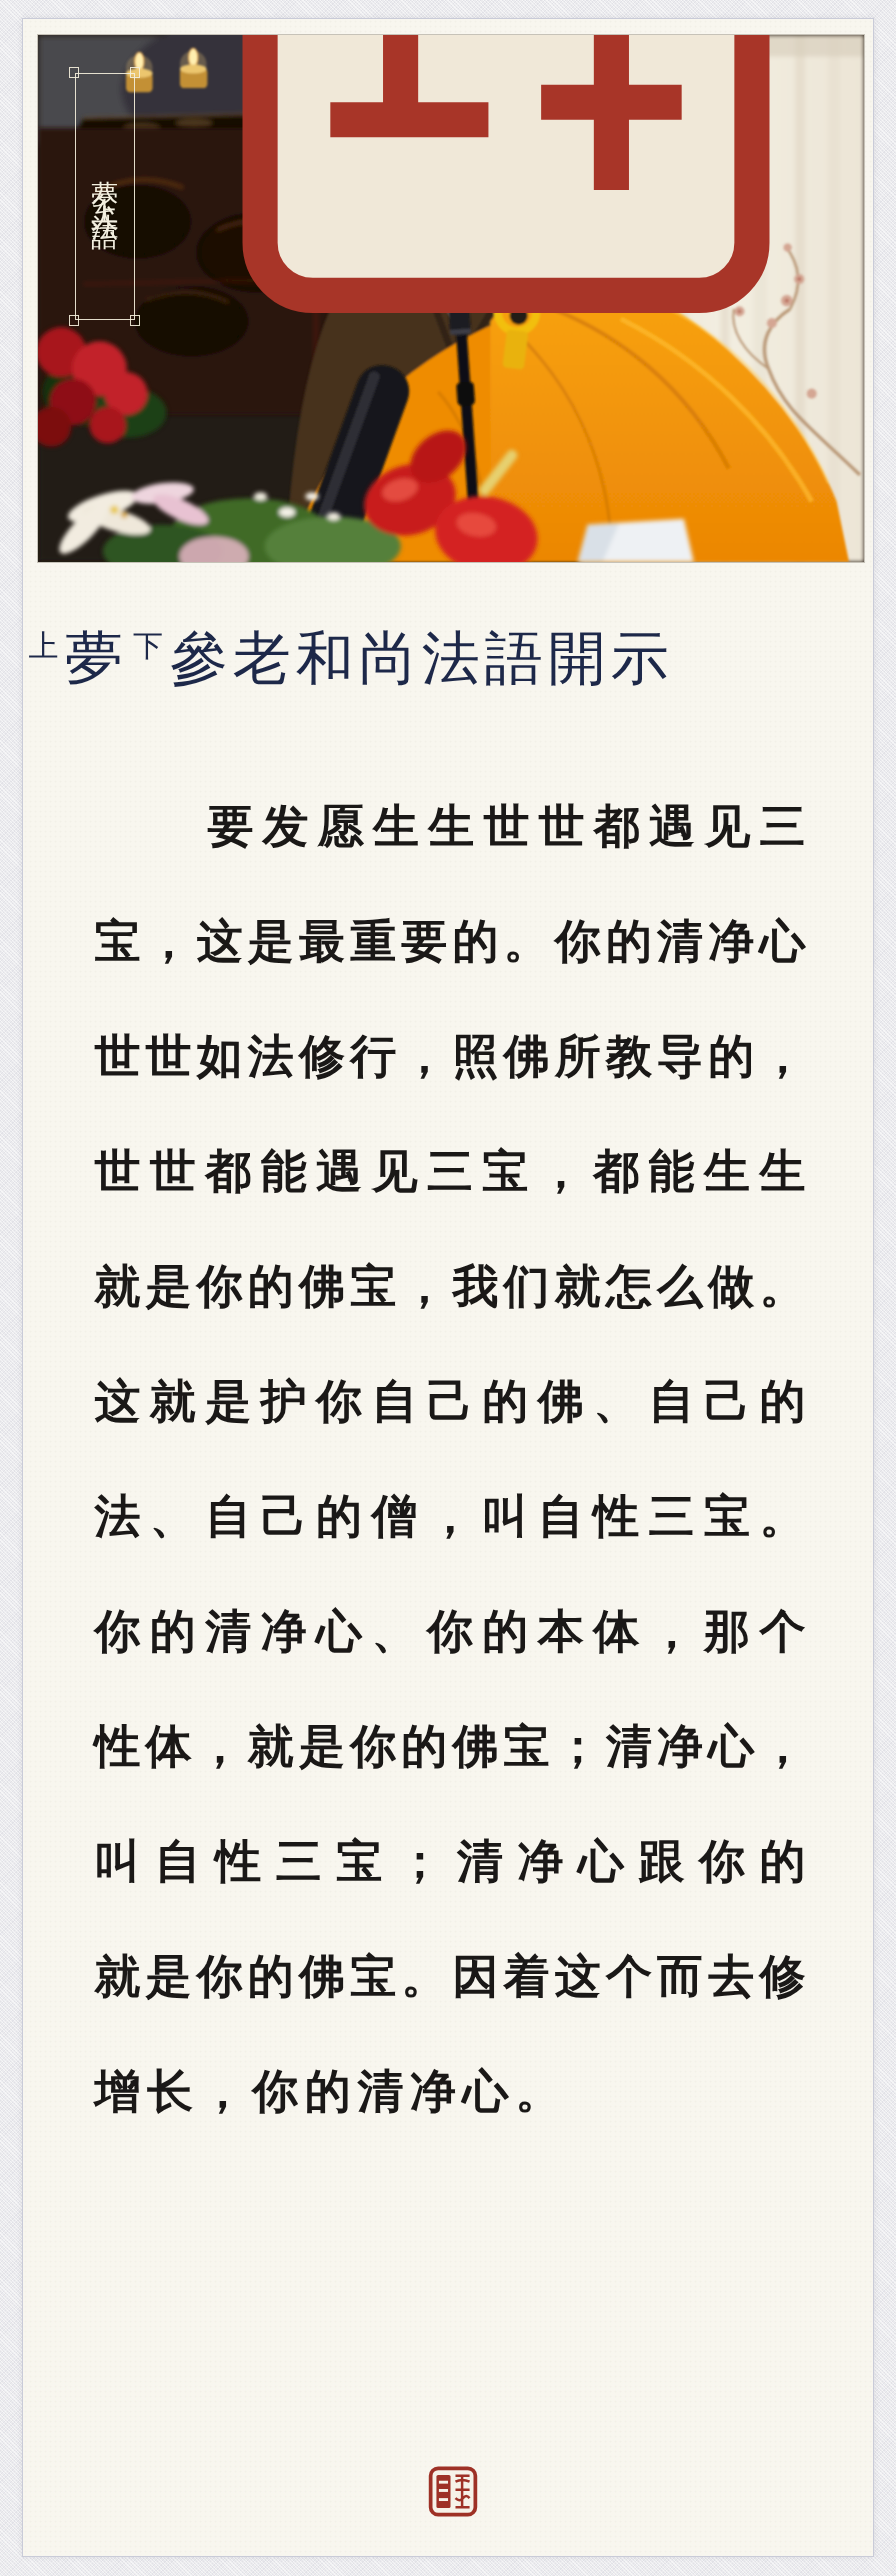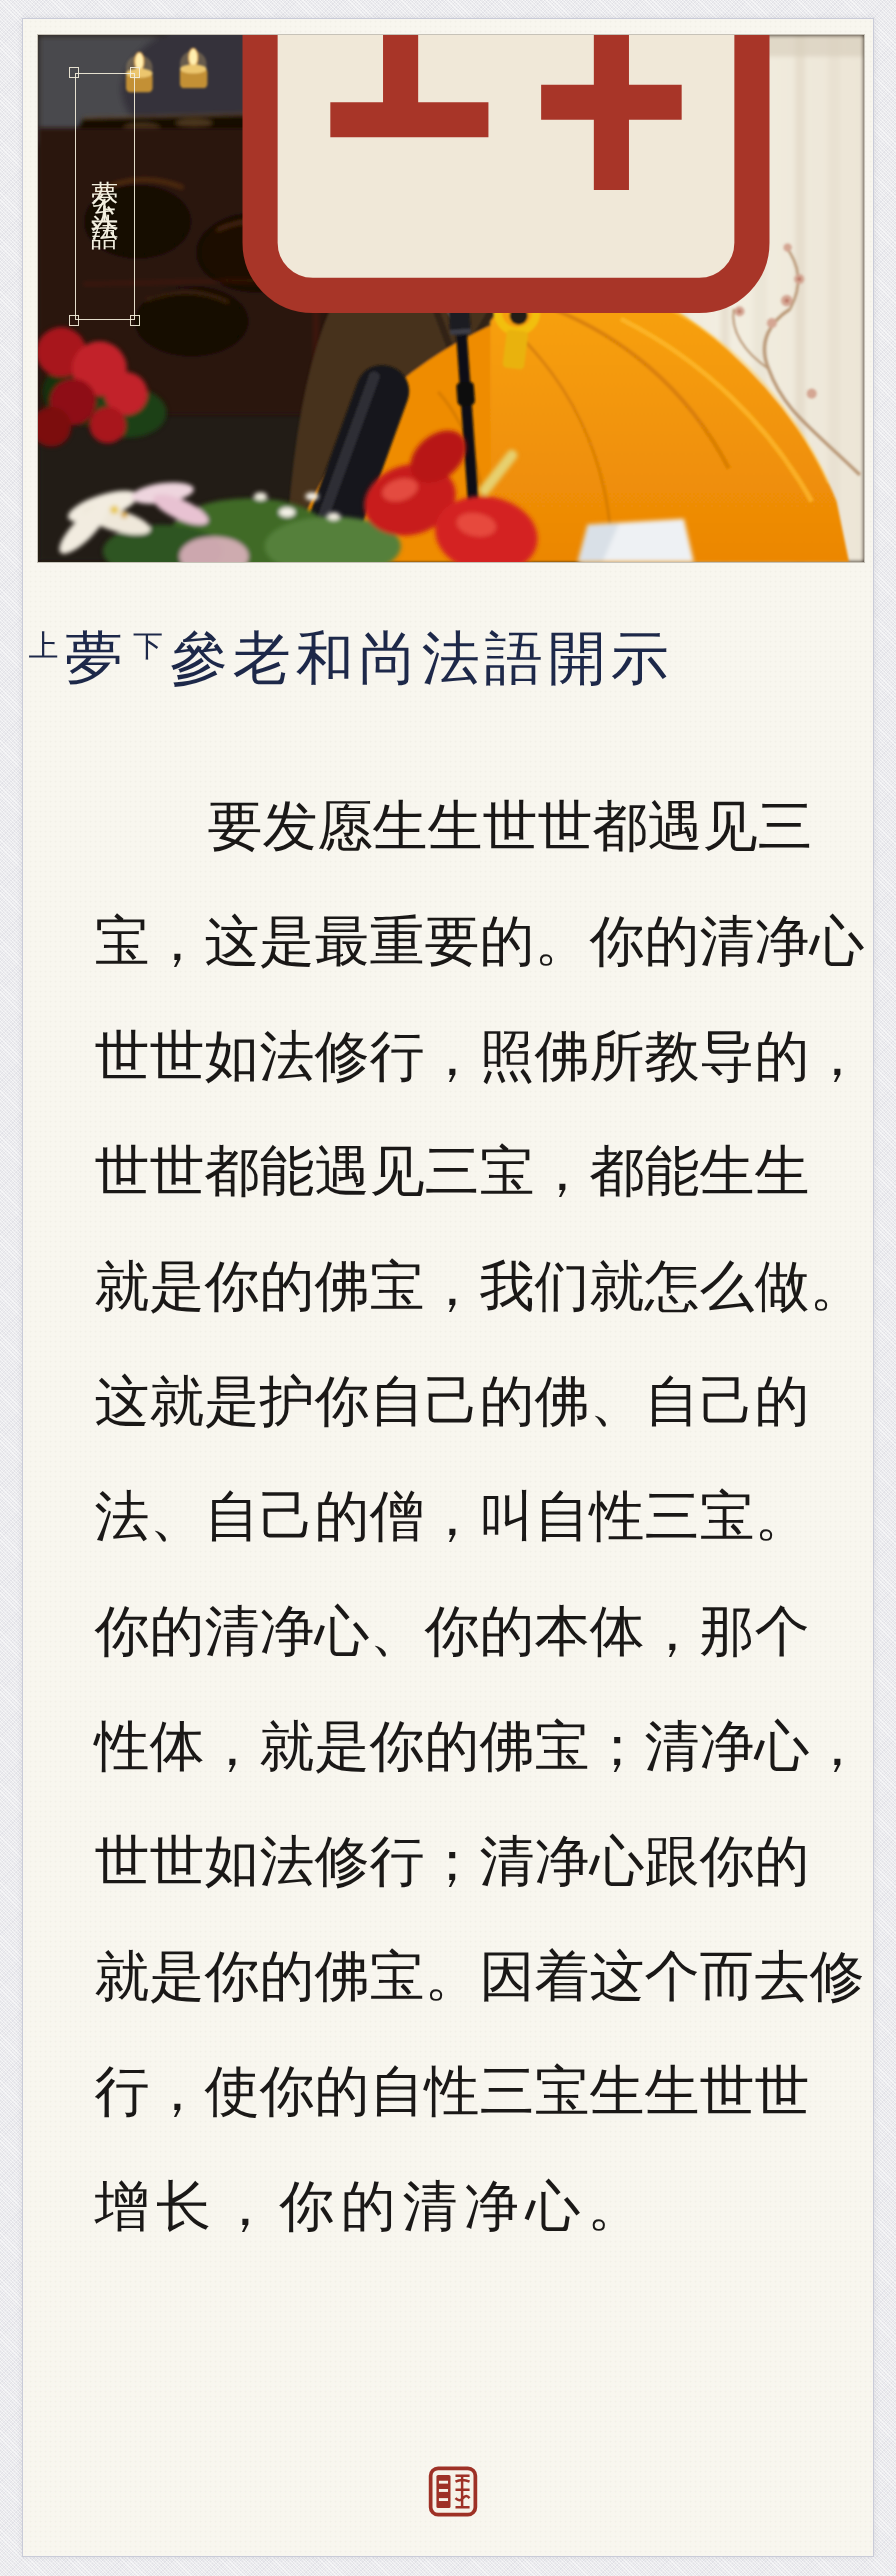--- a/index.html
+++ b/index.html
@@ -52,21 +52,21 @@
   
   .title{
     position:absolute;left:0;top:594px;width:100%;height:100px;line-height:65px;
     text-align:left;color:#1d2849;font-weight:400;white-space:nowrap;
   }
   .title .main{font-size:58px;letter-spacing:5px;}
   .title .sup{font-size:30px;vertical-align:21.6px;letter-spacing:1.7px;padding:0 5px;}
   
   .body-text{position:absolute;left:71px;top:750px;width:711px;}
   .bline{
-    height:115px;line-height:115px;font-size:55px;color:#1a1817;font-weight:400;
+    height:115px;line-height:115px;font-size:46px;color:#1a1817;font-weight:700;
     text-align:justify;text-align-last:justify;white-space:nowrap;
   }
   .bline.first{text-indent:113px;}
   .bline.last{text-align-last:left;letter-spacing:6.6px;}
   
   .master-seal{position:absolute;left:405px;top:2446px;width:50px;height:53px;}
 </style>
 </head>
 <body>
 
@@ -286,23 +286,22 @@
   <div class="body-text">
     <div class="bline first">要发愿生生世世都遇见三</div>
     <div class="bline">宝，这是最重要的。你的清净心</div>
     <div class="bline">世世如法修行，照佛所教导的，</div>
     <div class="bline">世世都能遇见三宝，都能生生</div>
     <div class="bline">就是你的佛宝，我们就怎么做。</div>
     <div class="bline">这就是护你自己的佛、自己的</div>
     <div class="bline">法、自己的僧，叫自性三宝。</div>
     <div class="bline">你的清净心、你的本体，那个</div>
     <div class="bline">性体，就是你的佛宝；清净心，</div>
-    <div class="bline">世世如法修行；清净心跟你的</div>
+    <div class="bline">叫自性三宝；清净心跟你的</div>
     <div class="bline">就是你的佛宝。因着这个而去修</div>
-    <div class="bline">行，使你的自性三宝生生世世</div>
     <div class="bline last">增长，你的清净心。</div>
   </div>
 
   <svg class="master-seal" viewBox="0 0 60 64">
     <rect x="3" y="4" width="54" height="56" rx="9" fill="#f6f2e8"></rect>
     <rect x="3" y="4" width="54" height="56" rx="9" fill="none" stroke="#9e3126" stroke-width="4.5"></rect>
     <rect x="10" y="12" width="17" height="40" rx="2" fill="#9e3126"></rect>
     <rect x="13" y="19" width="11" height="3.5" fill="#f6f2e8"></rect>
     <rect x="13" y="29" width="11" height="3.5" fill="#f6f2e8"></rect>
     <rect x="13" y="40" width="11" height="3.5" fill="#f6f2e8"></rect>

